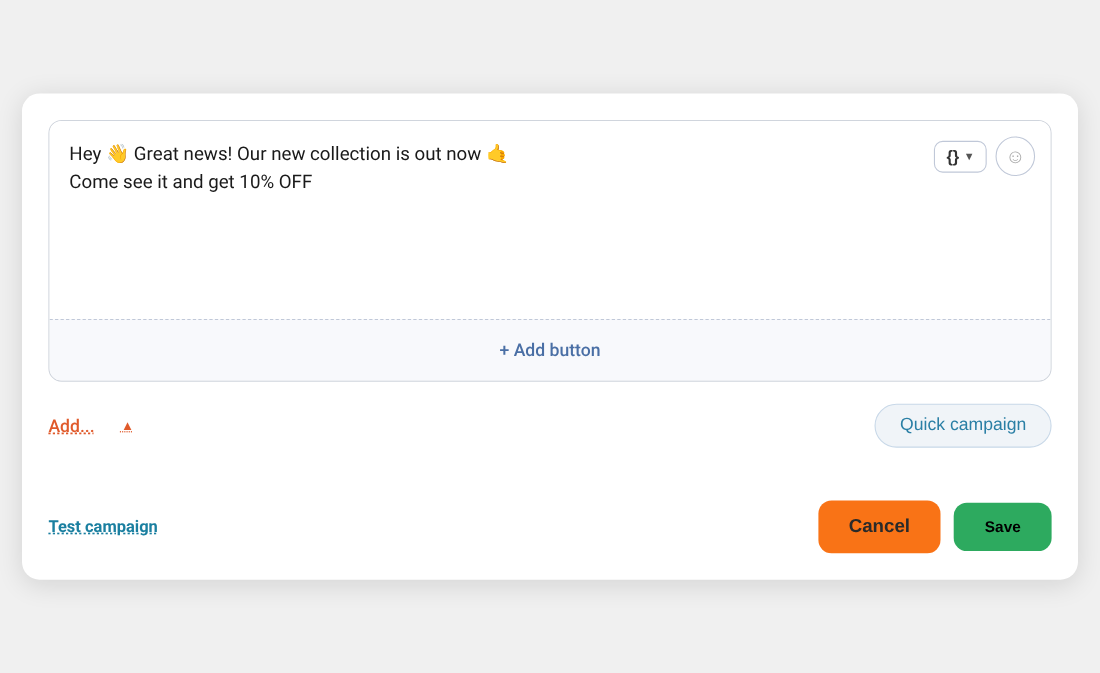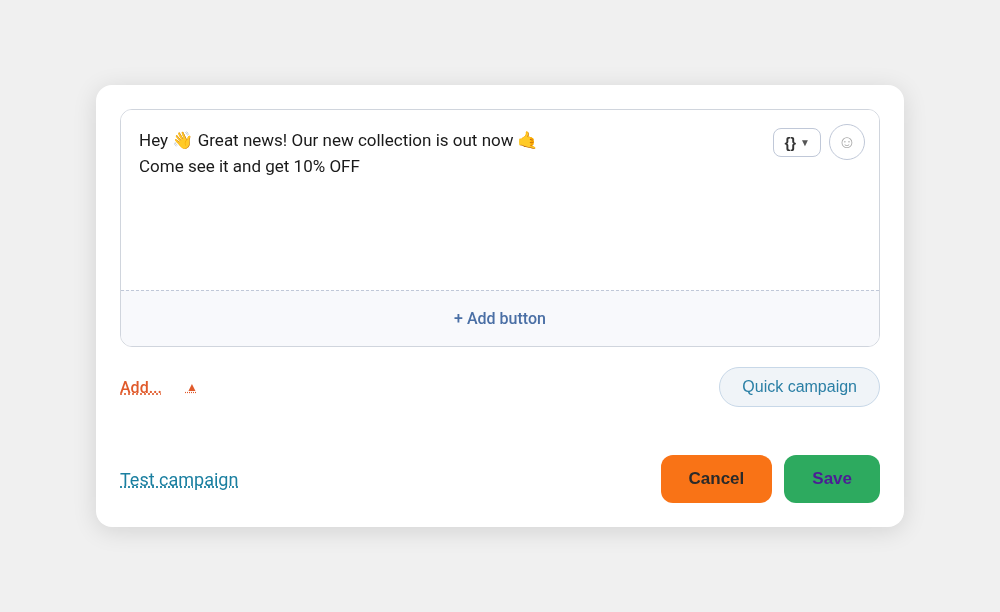--- a/index.html
+++ b/index.html
@@ -15,21 +15,21 @@
       display: flex;
       align-items: center;
       justify-content: center;
       font-family: -apple-system, BlinkMacSystemFont, 'Segoe UI', Roboto, sans-serif;
     }
 
     .modal-container {
       background: #ffffff;
       border-radius: 16px;
       padding: 24px;
-      width: 808px;
+      width: 960px;
       box-shadow: 0 4px 24px rgba(0,0,0,0.12);
       display: flex;
       flex-direction: column;
       gap: 0;
     }
 
     .message-editor {
       border: 1.5px solid #d0d5dd;
       border-radius: 12px;
       overflow: hidden;
@@ -141,22 +141,22 @@
     }
 
     .footer-row {
       display: flex;
       align-items: center;
       justify-content: space-between;
     }
 
     .test-campaign-link {
       color: #1a7fa0;
-      font-size: 18px;
-      font-weight: 400;
+      font-size: 15px;
+      font-weight: 700;
       text-decoration: underline dotted #1a7fa0;
       cursor: pointer;
     }
 
     .footer-buttons {
       display: flex;
       gap: 12px;
       align-items: center;
     }
 
@@ -169,23 +169,23 @@
       font-weight: 600;
       color: #2a2a2a;
       cursor: pointer;
     }
 
     .save-btn {
       background: #2daa5f;
       border: none;
       border-radius: 12px;
       padding: 14px 28px;
-      font-size: 17px;
+      font-size: 14px;
       font-weight: 600;
-      color: #4c1d95;
+      color: #000000;
       cursor: pointer;
     }
   </style>
 </head>
 <body>
 
 <div class="modal-container">
 
   <div class="message-editor">
     <div class="message-text-area">

